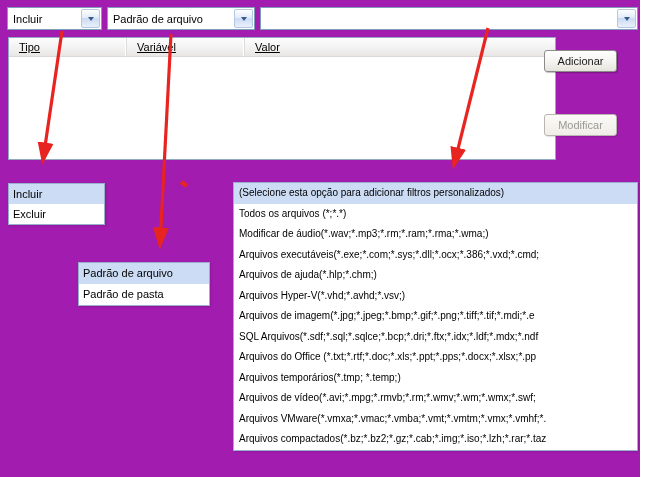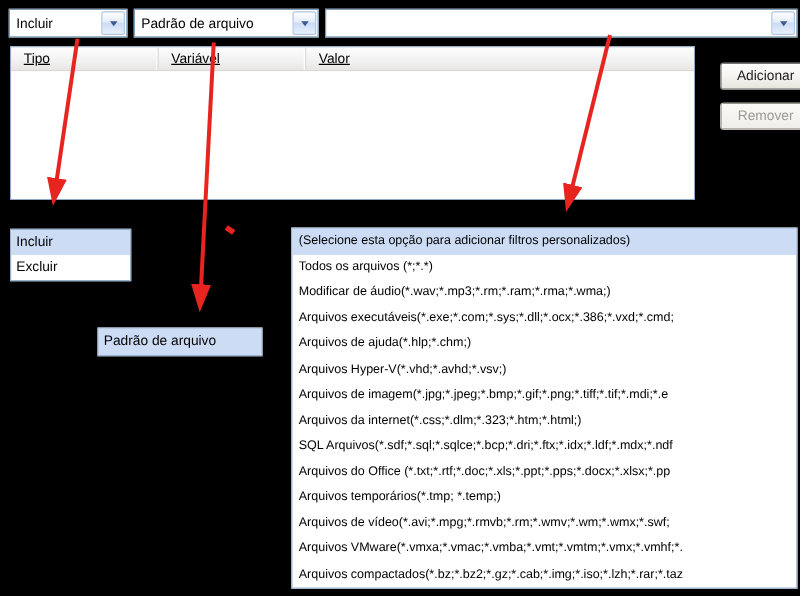--- a/index.html
+++ b/index.html
@@ -1,19 +1,19 @@
 <!DOCTYPE html>
 <html><head>
 <meta charset="utf-8">
 <style>
   html,body{margin:0;padding:0;}
   body{background:#ffffff;}
   .screen{
     position:relative;width:640px;height:477px;overflow:hidden;
-    background:#000000;color:#000;
+    background:#a21caf;color:#000;
     font-family:"Liberation Sans",sans-serif;font-size:11px;
   }
 
   
   .combo{
     position:absolute;top:7px;height:21px;
     border:1px solid #7f9db9;background:#fff;
     display:flex;align-items:stretch;
   }
   .combo-text{flex:1;display:flex;align-items:center;padding:0 5px;white-space:nowrap;overflow:hidden;}
@@ -31,21 +31,21 @@
   .grid{position:absolute;left:8px;top:37px;width:546px;height:121px;border:1px solid #93a8c2;background:#fff;text-decoration:underline;}
   .grid-header{display:flex;height:18px;background:linear-gradient(180deg,#fdfdfd,#f2f1f1 60%,#e7e6e5);border-bottom:1px solid #dad9d8;}
   .ghcol{display:flex;align-items:center;padding:0 10px;border-right:1px solid #dcdbda;box-shadow:inset -1px 0 0 #ffffff;}
   .ghcol.c1{width:97px;}
   .ghcol.c2{width:97px;}
   .ghcol.c3{flex:1;border-right:none;box-shadow:none;}
   .grid-body{height:calc(100% - 19px);background:#fff;}
 
   
   .xp-btn{
-    position:absolute;left:576px;width:73px;height:22px;
+    position:absolute;left:544px;width:73px;height:22px;
     font-family:"Liberation Sans",sans-serif;font-size:11px;color:#1a1a1a;
     border:1px solid #8b8b8b;border-radius:3px;
     background:linear-gradient(180deg,#ffffff,#f4f3ef 55%,#e6e4dc);
     box-shadow:1px 1px 1px rgba(0,0,0,.25);cursor:default;
   }
   .xp-btn.is-disabled{
     color:#9a9a93;border-color:#b8b6ae;
     background:linear-gradient(180deg,#fbfaf8,#efede6);
     box-shadow:1px 1px 1px rgba(0,0,0,.12);
   }
@@ -95,52 +95,52 @@
   <div class="grid">
     <div class="grid-header">
       <div class="ghcol c1">Tipo</div>
       <div class="ghcol c2">Variável</div>
       <div class="ghcol c3">Valor</div>
     </div>
     <div class="grid-body"></div>
   </div>
 
   <button class="xp-btn" id="btn-add">Adicionar</button>
-  <button class="xp-btn is-disabled" id="btn-remove">Remover</button>
+  <button class="xp-btn is-disabled" id="btn-modify">Modificar</button>
 
   <div class="droplist" id="list-type">
 
       <div class="droplist-item selected">Incluir</div>
 
       <div class="droplist-item">Excluir</div>
     </div>
 
   <div class="droplist" id="list-pattern">
 
       <div class="droplist-item selected">Padrão de arquivo</div>
 
+      <div class="droplist-item">Padrão de pasta</div>
     </div>
 
   <div class="droplist" id="list-filter">
 
       <div class="droplist-item selected">(Selecione esta opção para adicionar filtros personalizados)</div>
 
       <div class="droplist-item">Todos os arquivos (*;*.*)</div>
 
       <div class="droplist-item">Modificar de áudio(*.wav;*.mp3;*.rm;*.ram;*.rma;*.wma;)</div>
 
       <div class="droplist-item">Arquivos executáveis(*.exe;*.com;*.sys;*.dll;*.ocx;*.386;*.vxd;*.cmd;</div>
 
       <div class="droplist-item">Arquivos de ajuda(*.hlp;*.chm;)</div>
 
       <div class="droplist-item">Arquivos Hyper-V(*.vhd;*.avhd;*.vsv;)</div>
 
       <div class="droplist-item">Arquivos de imagem(*.jpg;*.jpeg;*.bmp;*.gif;*.png;*.tiff;*.tif;*.mdi;*.e</div>
 
-      <div class="droplist-item">Arquivos da internet(*.css;*.dlm;*.323;*.htm;*.html;)</div>
 
       <div class="droplist-item">SQL Arquivos(*.sdf;*.sql;*.sqlce;*.bcp;*.dri;*.ftx;*.idx;*.ldf;*.mdx;*.ndf</div>
 
       <div class="droplist-item">Arquivos do Office (*.txt;*.rtf;*.doc;*.xls;*.ppt;*.pps;*.docx;*.xlsx;*.pp</div>
 
       <div class="droplist-item">Arquivos temporários(*.tmp; *.temp;)</div>
 
       <div class="droplist-item">Arquivos de vídeo(*.avi;*.mpg;*.rmvb;*.rm;*.wmv;*.wm;*.wmx;*.swf;</div>
 
       <div class="droplist-item">Arquivos VMware(*.vmxa;*.vmac;*.vmba;*.vmt;*.vmtm;*.vmx;*.vmhf;*.</div>

